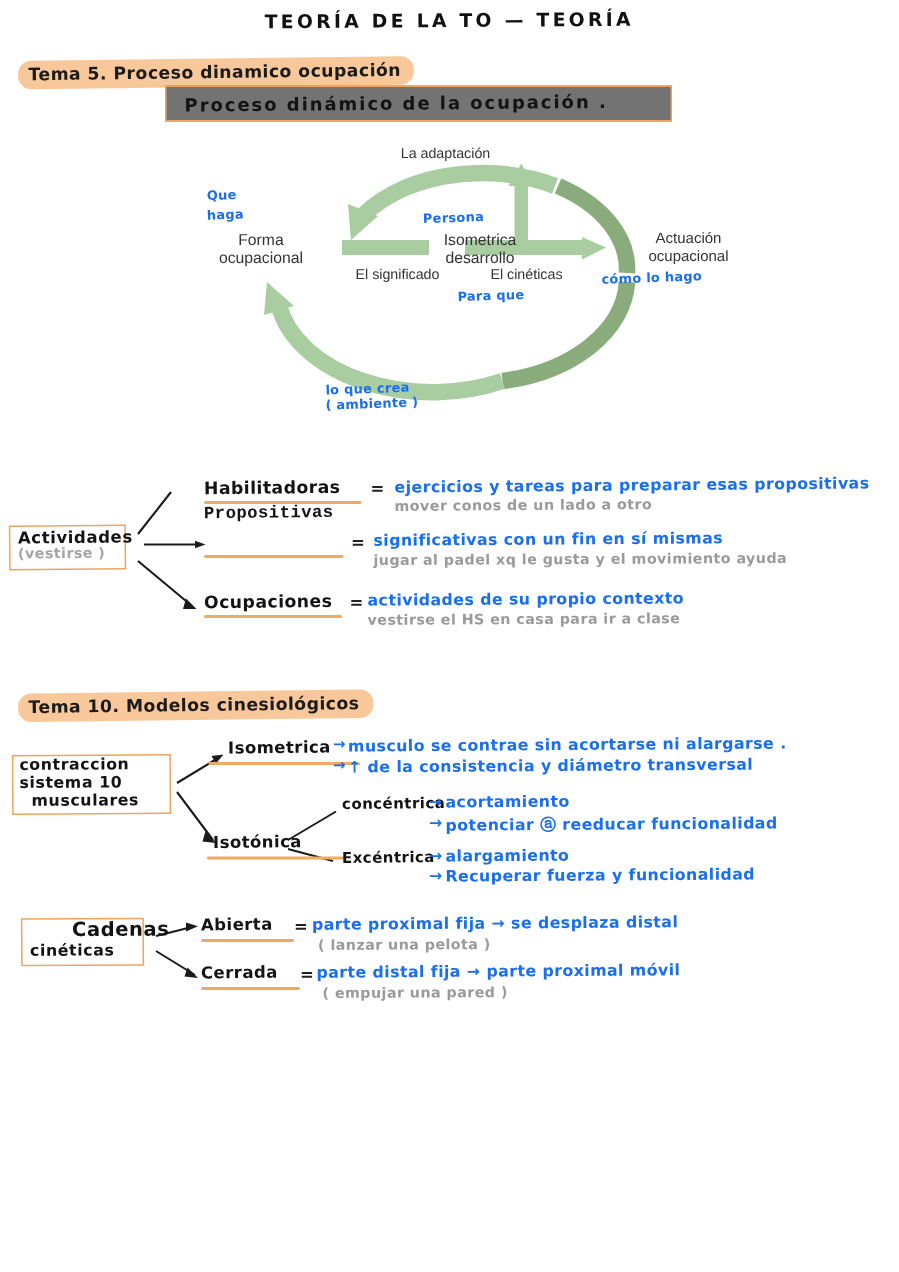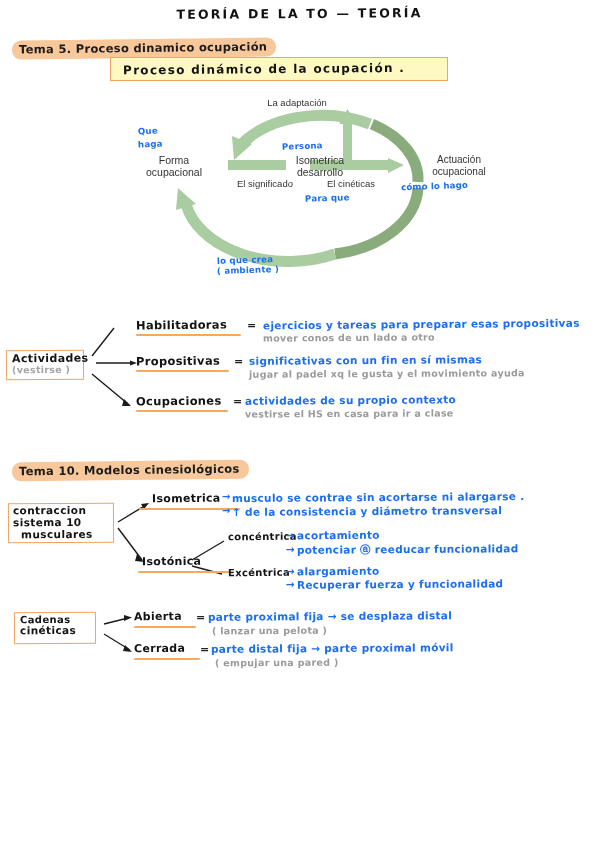--- a/index.html
+++ b/index.html
@@ -51,21 +51,21 @@
     padding: 2px 9px 3px 7px;
     font-size: 11.5px;
     color: #1b1b1b;
     display: inline-block;
     transform: rotate(-0.7deg);
   }
 
   
   .obox {
     border: 1.6px solid #f0a45e;
-    background: #fef9c3;
+    background: #737373;
     box-sizing: border-box;
   }
   .obox-title {
     font-size: 12px;
     padding: 4px 10px 5px 12px;
     letter-spacing: 1.3px;
   }
   .uline {
     position: absolute;
     height: 1.7px;
@@ -188,21 +188,21 @@
     <path d="M 92 374 L 128 404" stroke="#1b1b1b" stroke-width="1.4" fill="none"></path>
     <polygon points="124,399 131,406 122,406" fill="#1b1b1b"></polygon>
   </svg>
 
   <div class="abs hw hw-black" style="left:136px; top:318px; font-size:11.5px; transform:rotate(-0.6deg);">Habilitadoras</div>
   <div class="abs uline" style="left:136px; top:334px; width:105px;"></div>
   <div class="abs hw eq" style="left:247px; top:319px;">=</div>
   <div class="abs hw hw-blue" style="left:263px; top:318px; font-size:10.5px; transform:rotate(-0.5deg);">ejercicios y tareas para preparar esas propositivas</div>
   <div class="abs hw hw-gray" style="left:263px; top:332px; font-size:9.5px; transform:rotate(-0.4deg);">mover conos de un lado a otro</div>
 
-  <div class="abs hw hw-black" style="left:136px; top:354px; font-size:11.5px; transform:rotate(-0.6deg);">Propositivas</div>
+  <div class="abs hw hw-black" style="left:136px; top:336px; font-size:11.5px; transform:rotate(-0.6deg);font-family:Liberation Mono, monospace;">Propositivas</div>
   <div class="abs uline" style="left:136px; top:370px; width:93px;"></div>
   <div class="abs hw eq" style="left:234px; top:355px;">=</div>
   <div class="abs hw hw-blue" style="left:249px; top:354px; font-size:10.5px; transform:rotate(-0.4deg);">significativas con un fin en sí mismas</div>
   <div class="abs hw hw-gray" style="left:249px; top:368px; font-size:9.5px; transform:rotate(-0.3deg);">jugar al padel  xq le gusta  y el movimiento ayuda</div>
 
   <div class="abs hw hw-black" style="left:136px; top:394px; font-size:11.5px; transform:rotate(-0.6deg);">Ocupaciones</div>
   <div class="abs uline" style="left:136px; top:410px; width:92px;"></div>
   <div class="abs hw eq" style="left:233px; top:395px;">=</div>
   <div class="abs hw hw-blue" style="left:245px; top:394px; font-size:10.5px; transform:rotate(-0.4deg);">actividades de su propio contexto</div>
   <div class="abs hw hw-gray" style="left:245px; top:408px; font-size:9.5px; transform:rotate(-0.3deg);">vestirse el HS en casa para ir a clase</div>
@@ -247,21 +247,21 @@
   <div class="abs hw hw-blue" style="left:286px; top:543px; font-size:10.5px;">→</div>
   <div class="abs hw hw-blue" style="left:297px; top:543px; font-size:10.5px; transform:rotate(-0.4deg);">potenciar ⓐ  reeducar funcionalidad</div>
 
   <div class="abs hw hw-black" style="left:228px; top:567px; font-size:10px; transform:rotate(-0.6deg);">Excéntrica</div>
   <div class="abs hw hw-blue" style="left:286px; top:565px; font-size:10.5px;">→</div>
   <div class="abs hw hw-blue" style="left:297px; top:565px; font-size:10.5px; transform:rotate(-0.4deg);">alargamiento</div>
   <div class="abs hw hw-blue" style="left:286px; top:578px; font-size:10.5px;">→</div>
   <div class="abs hw hw-blue" style="left:297px; top:578px; font-size:10.5px; transform:rotate(-0.4deg);">Recuperar fuerza  y funcionalidad</div>
 
   <div class="abs tagbox" style="left:14px; top:612px; width:82px; height:32px; padding:1px 5px; transform:rotate(-0.3deg);">
-    <div class="l1 hw" style="font-size:10px;">Cadenas</div>
+    <div class="l1 hw" style="font-size:13px;margin-left:28px;">Cadenas</div>
     <div class="l1 hw" style="font-size:10.5px;">cinéticas</div>
   </div>
 
   <div class="abs hw hw-black" style="left:134px; top:610px; font-size:11px; transform:rotate(-0.6deg);">Abierta</div>
   <div class="abs uline" style="left:134px; top:626px; width:62px;"></div>
   <div class="abs hw eq" style="left:196px; top:611px;">=</div>
   <div class="abs hw hw-blue" style="left:208px; top:610px; font-size:10.5px; transform:rotate(-0.4deg);">parte proximal fija  → se desplaza distal</div>
   <div class="abs hw hw-gray" style="left:212px; top:625px; font-size:9.5px; transform:rotate(-0.3deg);">( lanzar una pelota )</div>
 
   <div class="abs hw hw-black" style="left:134px; top:642px; font-size:11px; transform:rotate(-0.6deg);">Cerrada</div>

